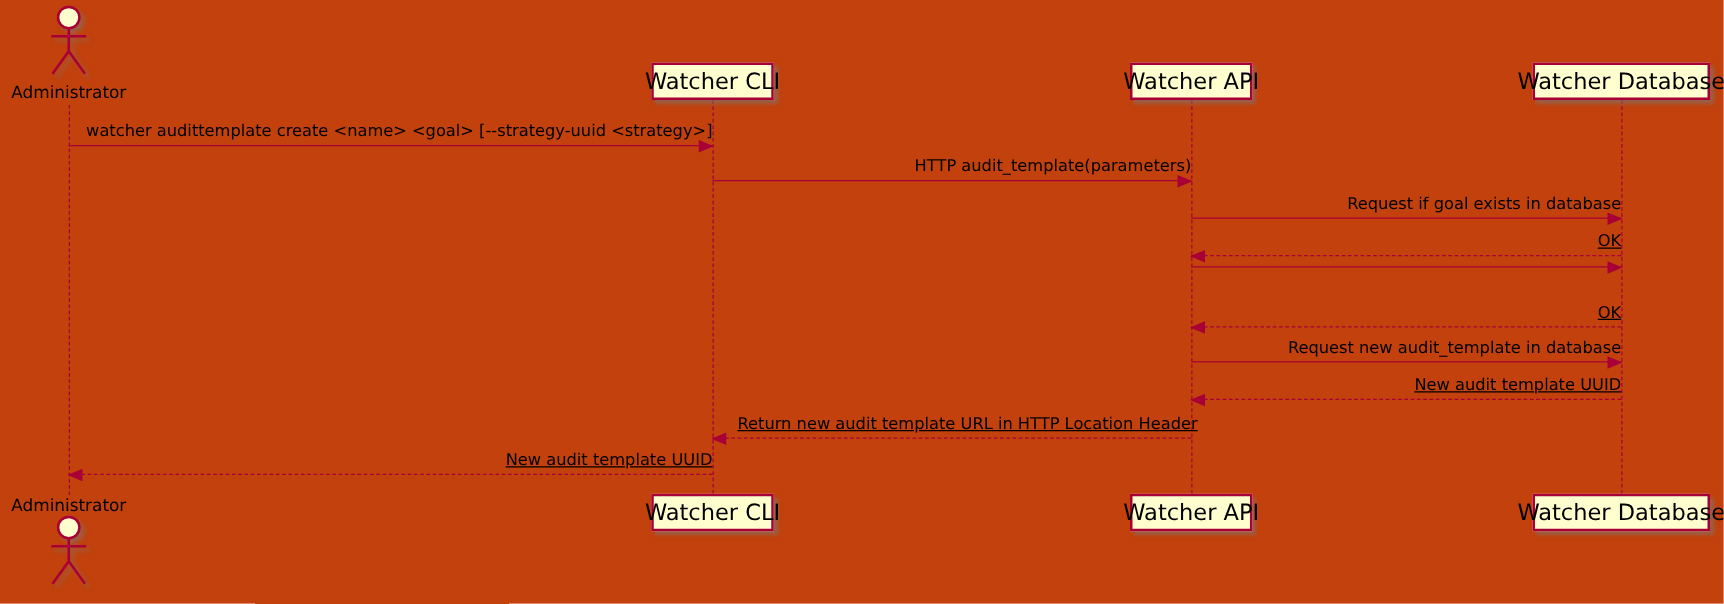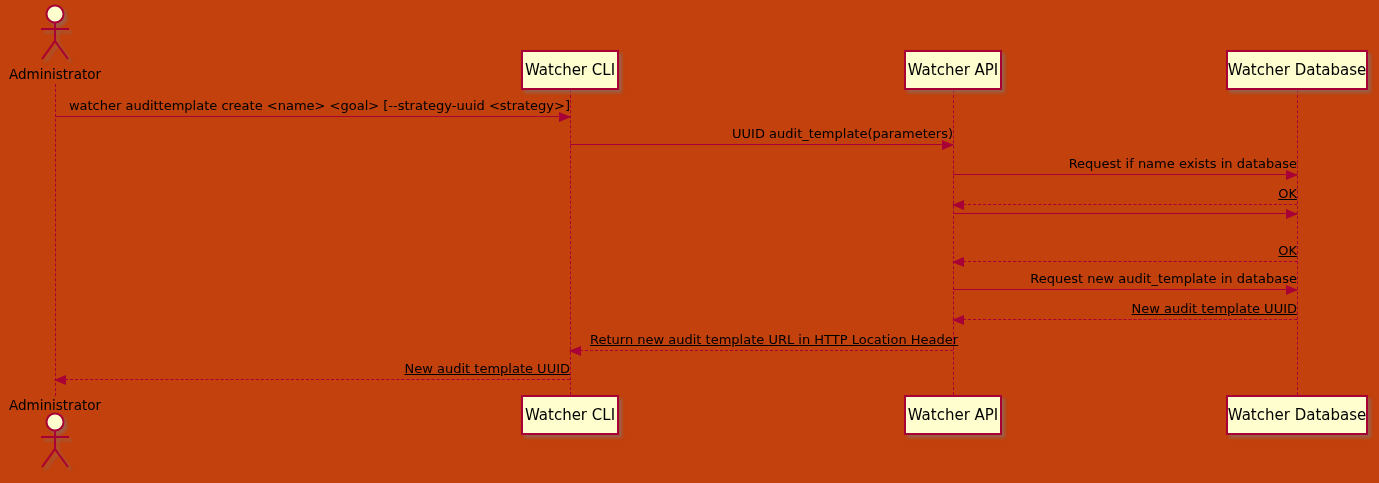--- a/index.html
+++ b/index.html
@@ -23,29 +23,29 @@
   }
   
   .lifeline{
     position:absolute;
     width:0;
     border-left:1px dashed var(--accent);
   }
   
   .pbox{
     position:absolute;
-    height:40px;
+    height:30px;
     background:var(--fill);
     border:2px solid var(--accent);
     box-shadow:3px 3px 3px rgba(120,120,120,0.55);
     display:flex;
     align-items:center;
     justify-content:center;
     white-space:nowrap;
-    font-size:15px;
+    font-size:18px;
   }
   
   .actor-figure{
     position:absolute;
     filter:drop-shadow(3px 3px 1.5px rgba(120,120,120,0.5));
   }
   .actor-label{
     position:absolute;
     width:120px;
     text-align:center;
@@ -106,26 +106,26 @@
   <div class="pbox" style="left:521px;top:50px;width:98px">Watcher CLI</div>
   <div class="pbox" style="left:904px;top:50px;width:98px">Watcher API</div>
   <div class="pbox" style="left:1226px;top:50px;width:142px">Watcher Database</div>
 
   <div class="msg to-right" style="left:55px;top:98px;width:515px">
     <div class="lbl">watcher audittemplate create &lt;name&gt; &lt;goal&gt; [--strategy-uuid &lt;strategy&gt;]</div>
     <div class="line"></div>
   </div>
 
   <div class="msg to-right" style="left:570px;top:126px;width:383px">
-    <div class="lbl">UUID audit_template(parameters)</div>
+    <div class="lbl">HTTP audit_template(parameters)</div>
     <div class="line"></div>
   </div>
 
   <div class="msg to-right" style="left:953px;top:156px;width:344px">
-    <div class="lbl">Request if name exists in database</div>
+    <div class="lbl">Request if goal exists in database</div>
     <div class="line"></div>
   </div>
 
   <div class="msg to-left dashed" style="left:953px;top:186px;width:344px">
     <div class="lbl">OK</div>
     <div class="line"></div>
   </div>
 
   <div class="msg to-right" style="left:953px;top:213px;width:344px">
     <div class="line"></div>

